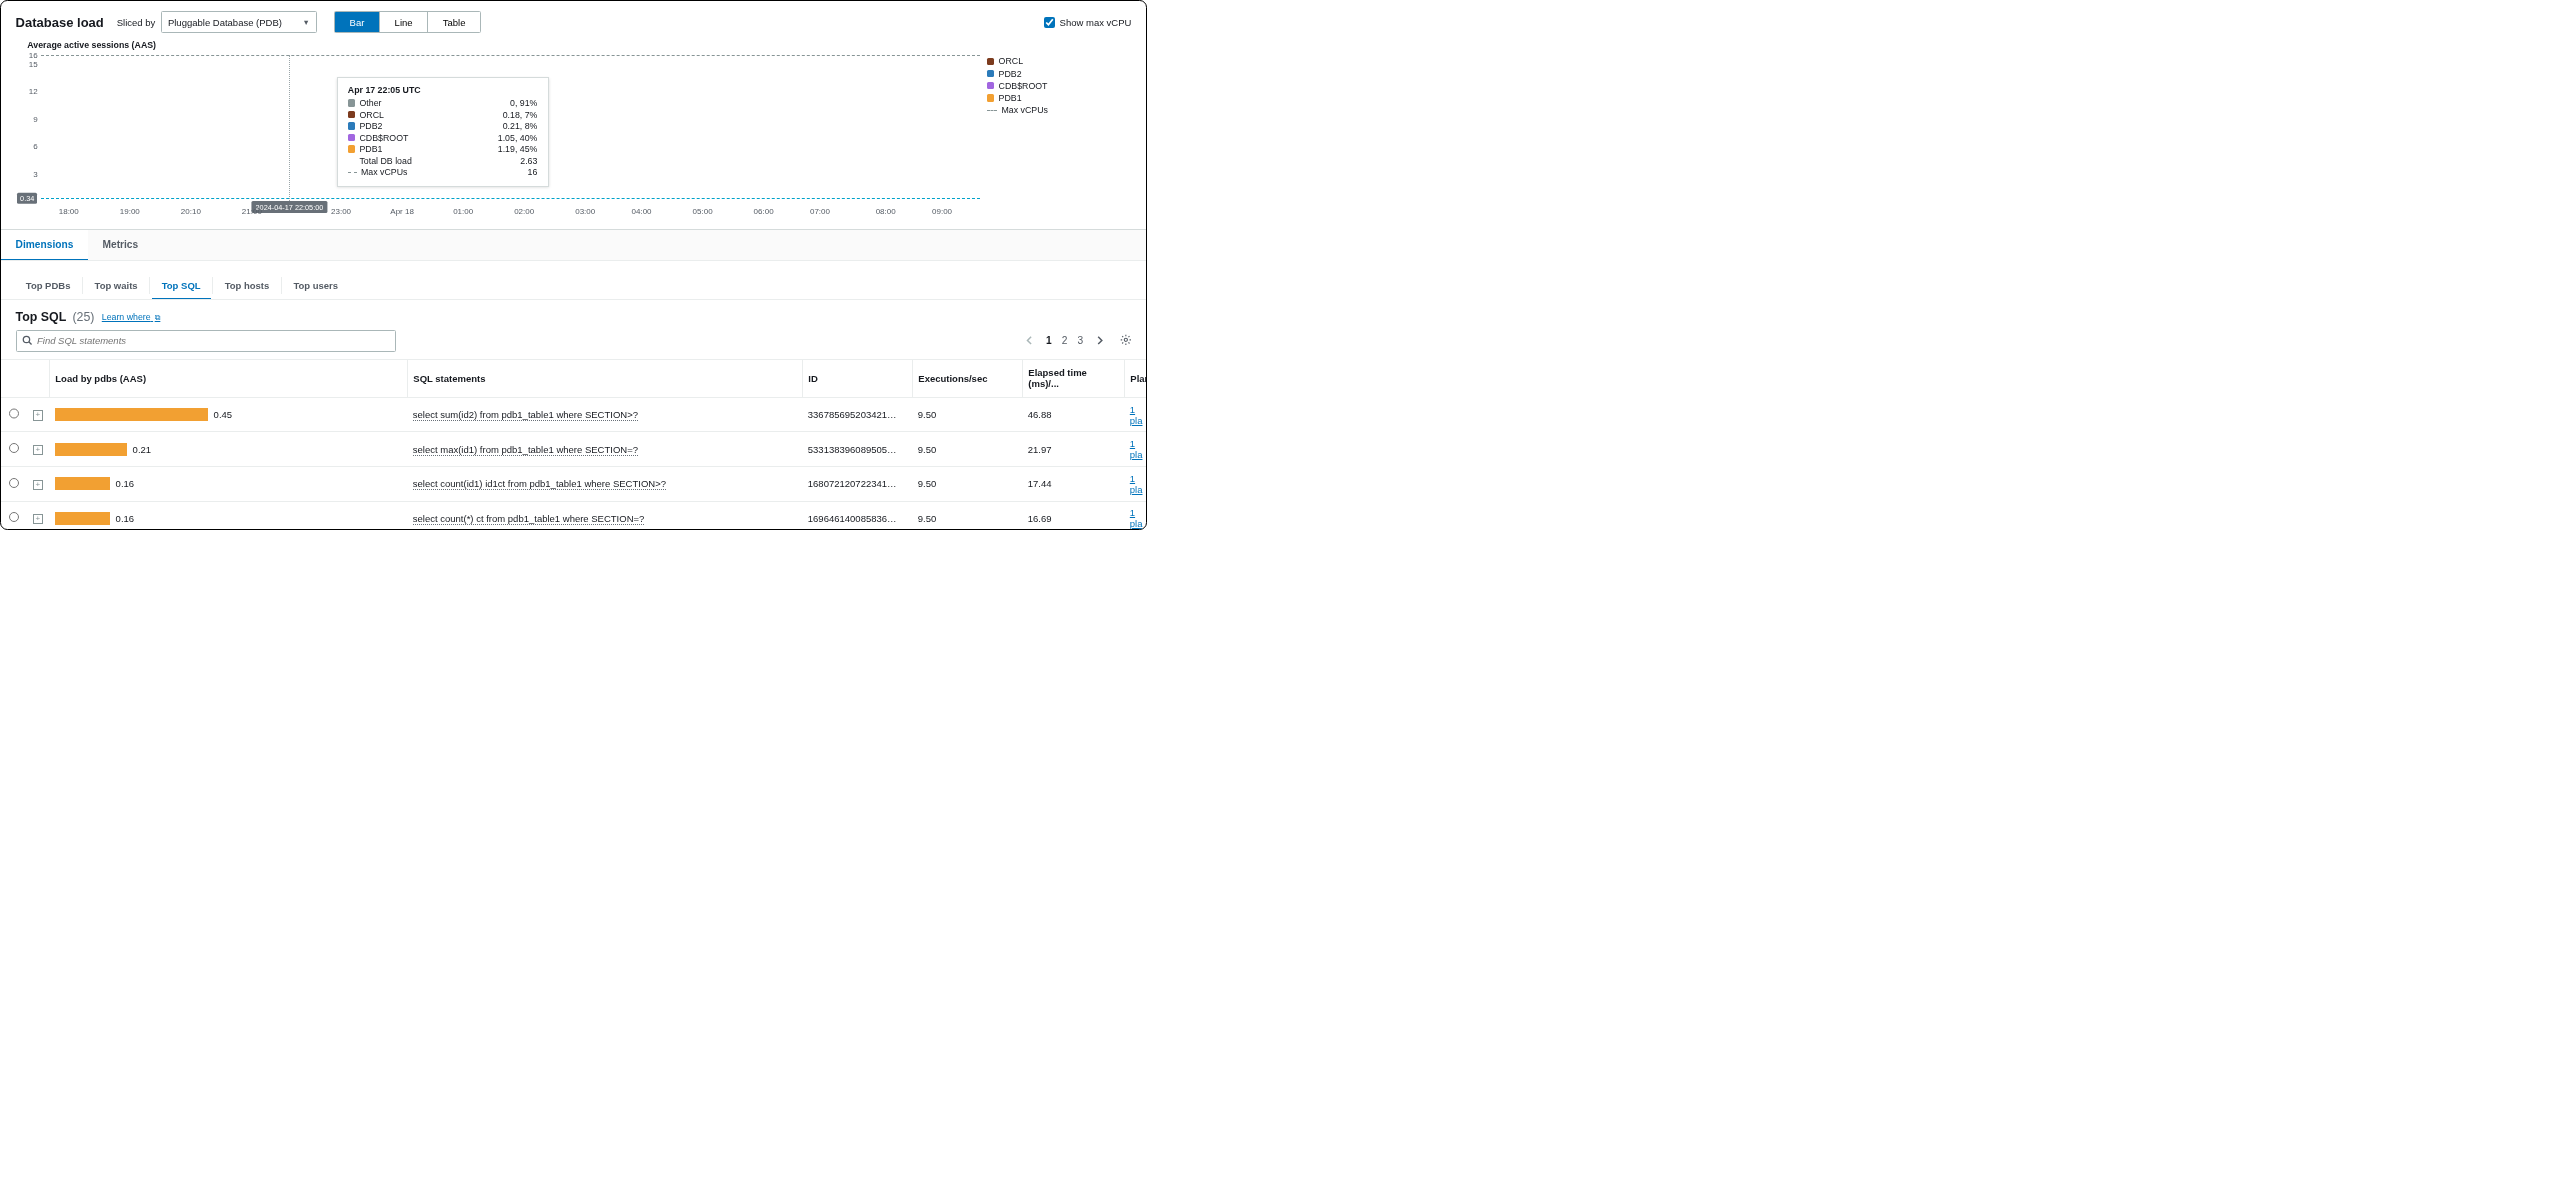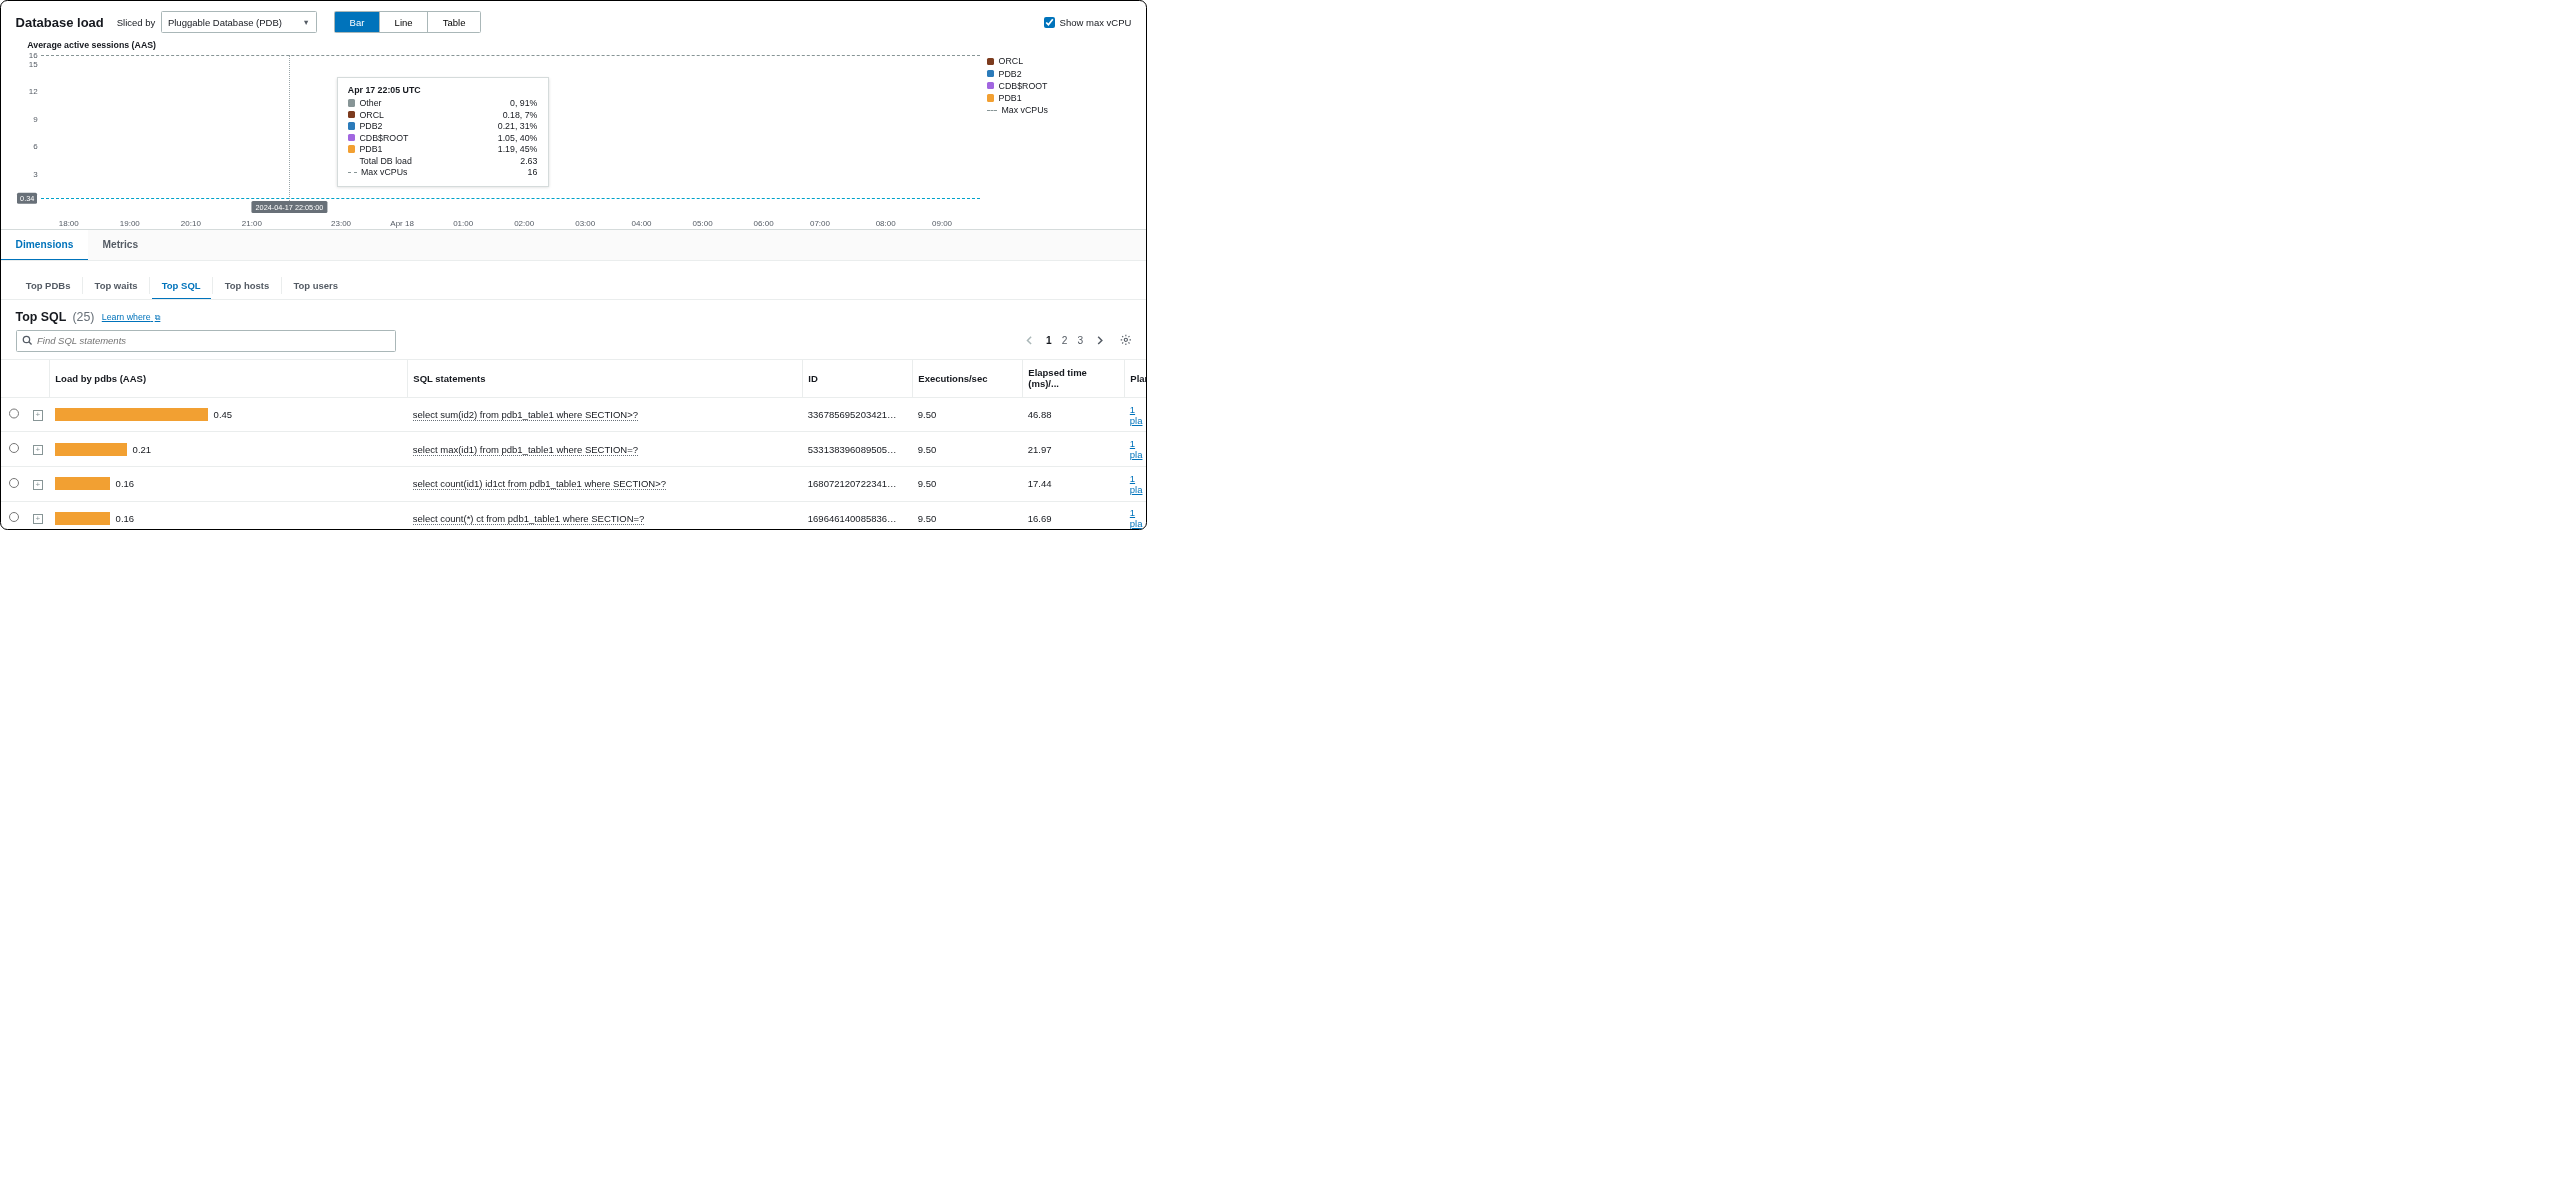--- a/index.html
+++ b/index.html
@@ -34,21 +34,21 @@
 .value-badge { position: absolute; left: -23.4px; transform: translateY(-50%); background: #687078; color: #fff; font-size: 7.3px; padding: 0.7px 2.9px; border-radius: 1.5px; }
 .value-guide { position: absolute; left: 0; right: 0; border-top: 0.7px dashed #00a1c9; height: 0; }
 .bars-row { position: absolute; left: 0; right: 0; bottom: 0; display: flex; gap: 0.7px; align-items: flex-end; height: 100%; }
 .bar-col { flex: 1; display: flex; flex-direction: column-reverse; min-width: 0; }
 .seg-pdb1 { background: #f2a032; }
 .seg-cdb  { background: #a166e0; }
 .seg-pdb2 { background: #2b7bba; }
 .seg-orcl { background: #7c3b1e; }
 
 .x-axis { position: absolute; left: 25px; right: 0; bottom: 0; height: 14.6px; }
-.x-tick { position: absolute; font-size: 8px; color: #545b64; transform: translateX(-50%); top: 18px; white-space: nowrap; }
+.x-tick { position: absolute; font-size: 8px; color: #545b64; transform: translateX(-50%); top: 6px; white-space: nowrap; }
 .hover-line { position: absolute; top: 0; bottom: 0; border-left: 1.5px dotted #9aa5a8; }
 .hover-badge { position: absolute; transform: translateX(-50%); background: #687078; color: #fff; font-size: 7.3px; padding: 1.5px 3.7px; border-radius: 1.5px; white-space: nowrap; }
 
 .tooltip { position: absolute; background: #fff; border: 0.7px solid #d5dbdb; box-shadow: 0 0.7px 2.9px rgba(0,0,0,0.15); padding: 7.3px 10.2px; font-size: 8.8px; width: 212px; z-index: 5; }
 .tooltip .tt-title { font-weight: 700; margin-bottom: 2.9px; }
 .tooltip .tt-row { display: flex; align-items: center; margin-bottom: 1.5px; }
 .tooltip .tt-row .sw { width: 7.3px; height: 7.3px; border-radius: 1.5px; margin-right: 4.4px; flex: 0 0 7.3px; }
 .tooltip .tt-row .dash { width: 8.8px; border-top: 0.7px dashed #879596; margin-right: 4.4px; flex: 0 0 8.8px; }
 .tooltip .tt-row .nm { flex: 1; }
 .tooltip .tt-row .val { text-align: right; }
@@ -932,21 +932,21 @@
             <span class="val">0, 91%</span>
           </div>
         <div class="tt-row">
             <span class="sw" style="background:#7c3b1e"></span>
             <span class="nm">ORCL</span>
             <span class="val">0.18, 7%</span>
           </div>
         <div class="tt-row">
             <span class="sw" style="background:#2b7bba"></span>
             <span class="nm">PDB2</span>
-            <span class="val">0.21, 31%</span>
+            <span class="val">0.21, 8%</span>
           </div>
         <div class="tt-row">
             <span class="sw" style="background:#a166e0"></span>
             <span class="nm">CDB$ROOT</span>
             <span class="val">1.05, 40%</span>
           </div>
         <div class="tt-row">
             <span class="sw" style="background:#f2a032"></span>
             <span class="nm">PDB1</span>
             <span class="val">1.19, 45%</span>

